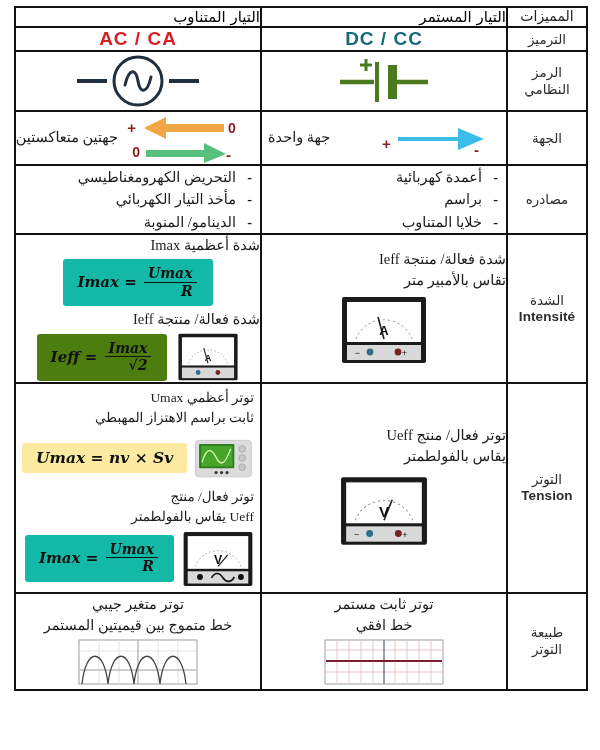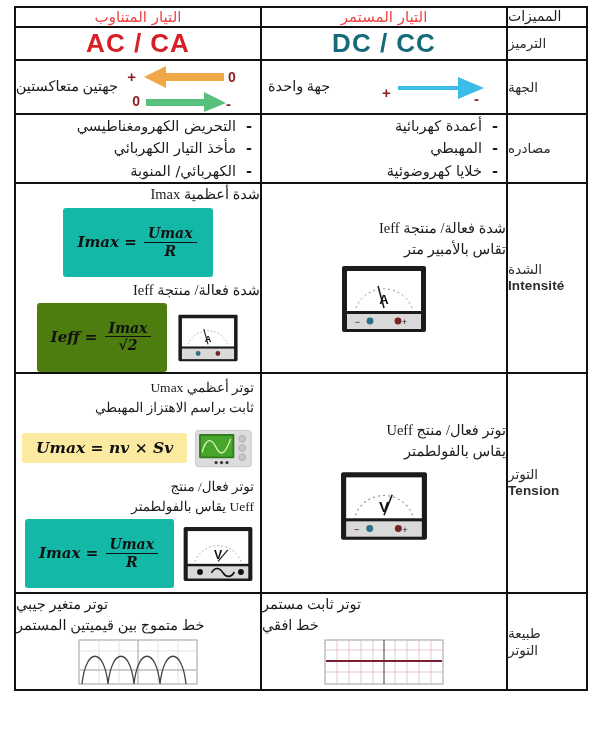--- a/index.html
+++ b/index.html
@@ -25,72 +25,72 @@
     background:#fff;
   }
   
   col.c-label{width:80px;}
   col.c-dc{width:246px;}
   col.c-ac{width:246px;}
 
   
   .lab{
     background:#fdeda0;
-    text-align:left;
+    text-align:center;
     color:#2c2c2c;
     font-size:13.5px;
     line-height:1.25;
     padding:4px 2px;
   }
   .lab .fr{
     display:block;
     font-family:"Liberation Sans",sans-serif;
     font-weight:bold;
     font-size:13.5px;
     letter-spacing:.1px;
   }
   .lab-head{
     background:#bee4f0;
     font-size:14px;
     color:#1d1d1d;
   }
   
   .head{
     background:#c9e8f3;
-    text-align:center;
+    text-align:right;
     font-size:15px;
-    color:#ef4444;
+    color:#000000;
     padding:9px 4px;
   }
   
   .sym{
     text-align:center;
     font-weight:bold;
-    font-size:26px;
+    font-size:19px;
     letter-spacing:1px;
     padding:8px 4px;
     font-family:"Liberation Sans",sans-serif;
   }
   .sym-dc{color:#17697c;}
   .sym-ac{color:#d81f26;}
 
   
   .cell{padding:5px 8px;}
   .txt{
     font-size:14.5px;
     color:#1b1b1b;
     line-height:1.45;
     text-align:right;
     font-family:Liberation Serif, serif;
   }
-  .txt.ctr{text-align:left;}
+  .txt.ctr{text-align:center;}
   .small{font-size:13.5px;}
 
   
-  ul.src{list-style:none;margin:0;padding:0 4px 0 12px;}
+  ul.src{list-style:none;margin:0;padding:0 4px 0 12px;font-family:Liberation Serif, serif;}
   ul.src li{
     font-size:14.5px;color:#1b1b1b;line-height:1.55;
     text-align:right;
     padding-right:20px;position:relative;
   }
   ul.src li:before{
     content:"-";position:absolute;right:4px;top:0;font-weight:bold;
   }
 
   
@@ -106,21 +106,21 @@
     font-family:"DejaVu Serif","Liberation Serif",serif;
     font-weight:bold;
     font-style:italic;
     font-size:15px;
     color:#111;
     white-space:nowrap;
   }
   .chip.peach{background:#14b8a6;}
   .chip.blue{background:#4d7c0f;}
   .chip.yellow{background:#fbeaa0;}
-  .frac{display:inline-block;vertical-align:middle;text-align:center;margin:12px 2px;}
+  .frac{display:inline-block;vertical-align:middle;text-align:right;margin:1px 2px;}
   .frac .num{display:block;padding:0 4px;font-size:14px;line-height:1.15;}
   .frac .den{display:block;border-top:1.6px solid #111;padding:0 4px;font-size:14px;line-height:1.2;}
   .eq{vertical-align:middle;}
   .pm{
     font-family:"Liberation Sans",sans-serif;
     font-weight:bold;font-size:15px;color:#8d1c1c;
     position:absolute;
   }
   .zero{
     font-family:"Liberation Sans",sans-serif;
@@ -146,20 +146,44 @@
     <td class="head">التيار المستمر</td>
     <td class="head">التيار المتناوب</td>
   </tr>
 
   <tr>
     <td class="lab">الترميز</td>
     <td class="sym sym-dc">DC / CC</td>
     <td class="sym sym-ac">AC / CA</td>
   </tr>
 
+  <tr>
+    <td class="lab">
+      <span>الرمز</span><br>
+      <span>النظامي</span>
+    </td>
+    <td class="cell">
+      <svg class="gfx" width="120" height="58" viewBox="0 0 120 58">
+        <line x1="16" y1="30" x2="50" y2="30" stroke="#4b7a1e" stroke-width="4.5"></line>
+        <line x1="70" y1="30" x2="104" y2="30" stroke="#4b7a1e" stroke-width="4.5"></line>
+        <line x1="53" y1="10" x2="53" y2="50" stroke="#4b7a1e" stroke-width="4"></line>
+        <rect x="64" y="13" width="9" height="34" fill="#4b7a1e"></rect>
+        <line x1="36" y1="13" x2="48" y2="13" stroke="#4b7a1e" stroke-width="3"></line>
+        <line x1="42" y1="7" x2="42" y2="19" stroke="#4b7a1e" stroke-width="3"></line>
+      </svg>
+    </td>
+    <td class="cell">
+      <svg class="gfx" width="150" height="58" viewBox="0 0 150 58">
+        <line x1="14" y1="29" x2="44" y2="29" stroke="#20303f" stroke-width="4"></line>
+        <line x1="106" y1="29" x2="136" y2="29" stroke="#20303f" stroke-width="4"></line>
+        <circle cx="75" cy="29" r="24" fill="none" stroke="#20303f" stroke-width="3"></circle>
+        <path d="M62 33 C 66 16, 73 16, 75 29 C 77 42, 84 42, 88 25" fill="none" stroke="#20303f" stroke-width="3" stroke-linecap="round"></path>
+      </svg>
+    </td>
+  </tr>
 
   <tr>
     <td class="lab">الجهة</td>
     <td class="cell">
       <div class="row-flex" style="justify-content:space-between;padding:2px 6px;">
         <div style="position:relative;width:120px;height:42px;">
           <svg width="120" height="42" viewBox="0 0 120 42">
             <path d="M18 20 L78 20 L78 11 L104 22 L78 33 L78 24 L18 24 Z" fill="#3bbde8"></path>
           </svg>
           <span class="pm" style="left:2px;top:18px;">+</span>
@@ -185,29 +209,29 @@
         <div class="txt" style="white-space:nowrap;">جهتين متعاكستين</div>
       </div>
     </td>
   </tr>
 
   <tr>
     <td class="lab">مصادره</td>
     <td class="cell">
       <ul class="src">
         <li>أعمدة كهربائية</li>
-        <li>المهبطي</li>
-        <li>خلايا كهروضوئية</li>
+        <li>براسم</li>
+        <li>خلايا المتناوب</li>
       </ul>
     </td>
     <td class="cell">
       <ul class="src">
         <li>التحريض الكهرومغناطيسي</li>
         <li>مأخذ التيار الكهربائي</li>
-        <li>الكهربائي/ المنوبة</li>
+        <li>الدينامو/ المنوبة</li>
       </ul>
     </td>
   </tr>
 
   <tr>
     <td class="lab">
       <span>الشدة</span>
       <span class="fr">Intensité</span>
     </td>
 

